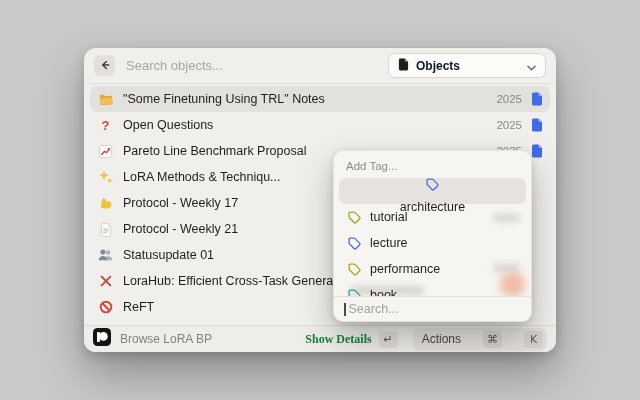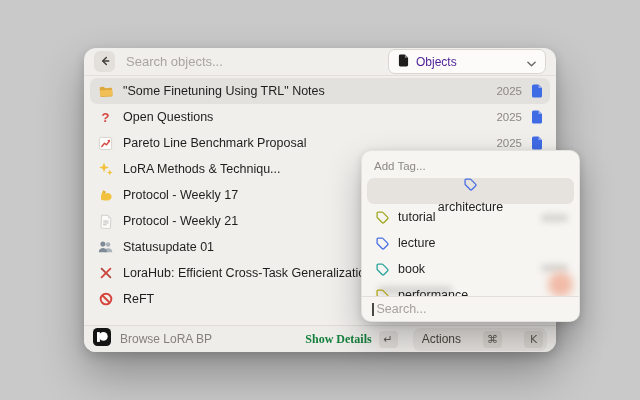--- a/index.html
+++ b/index.html
@@ -6,27 +6,27 @@
   html,body { width:640px; height:400px; overflow:hidden; }
   body { background:#c9c9c9; font-family:"Liberation Sans", sans-serif; position:relative; }
 
   .window {
     position:absolute; left:84px; top:48px; width:472px; height:304px;
     background:#f0efec; border-radius:12px;
     box-shadow:0 22px 45px rgba(0,0,0,.30), 0 4px 12px rgba(0,0,0,.16);
   }
 
   
-  .hdr { height:28px; display:flex; align-items:center; padding:0 10px; border-bottom:1px solid #e3e0db; }
+  .hdr { height:36px; display:flex; align-items:center; padding:0 10px; border-bottom:1px solid #e3e0db; }
   .back-btn { width:21px; height:21px; border-radius:6px; background:#e3e0dc; display:flex; align-items:center; justify-content:center; flex:0 0 auto; }
   .hdr-input { flex:1; margin-left:11px; border:none; outline:none; background:transparent; font-family:"Liberation Sans",sans-serif; font-size:13px; color:#2b2a28; min-width:0; }
   .hdr-input::placeholder { color:#a9a59f; }
   .filter { width:158px; height:25px; background:#fcfbfa; border:1px solid #d9d6d1; border-radius:7px; display:flex; align-items:center; justify-content:space-between; padding:0 9px; flex:0 0 auto; }
   .filter-left { display:flex; align-items:center; gap:7px; }
-  .filter-label { font-size:12px; font-weight:400; color:#4c1d95; }
+  .filter-label { font-size:12px; font-weight:700; color:#0f172a; }
 
   
   .list { padding-top:2px; }
   .row { height:26px; margin:0 6px; padding:0 7px; border-radius:7px; display:flex; align-items:center; }
   .row.sel { background:#e3e1dd; }
   .ric { width:17px; display:flex; align-items:center; justify-content:center; flex:0 0 auto; }
   .rlabel { margin-left:9px; flex:1; font-size:12.5px; font-weight:500; color:#1f1e1c; white-space:nowrap; overflow:hidden; }
   .ryear { font-size:11.5px; color:#8c8984; margin-right:9px; }
   .rdoc { display:flex; align-items:center; }
 
@@ -36,21 +36,21 @@
   .app-label { font-size:12px; color:#84817b; }
   .ftr-right { display:flex; align-items:center; gap:12px; }
   .show-details { display:flex; align-items:center; gap:7px; border-radius:6px; padding:2px 3px; }
   .show-details-label { font-size:12px; font-weight:700; color:#15803d;font-family:Liberation Serif, serif; }
   .key { height:17px; min-width:19px; padding:0 3px; border-radius:4px; background:#e1deda; color:#5f5c57; font-size:11px; display:inline-flex; align-items:center; justify-content:center; font-family:"DejaVu Sans",sans-serif; }
   .actions-group { display:flex; align-items:center; gap:22px; background:#e4e1dd; border-radius:7px; padding:3px 4px 3px 9px; }
   .actions-label { font-size:12px; font-weight:500; color:#49463f; }
   .actions-group .key { background:#d7d4cf; }
 
   
-  .popup { position:absolute; left:249px; top:102px; width:219px; height:172px; background:#f6f5f2; border:1px solid rgba(0,0,0,.07); border-radius:10px; box-shadow:0 16px 34px rgba(0,0,0,.26), 0 2px 8px rgba(0,0,0,.12); overflow:hidden; z-index:5;margin-left:28px; }
+  .popup { position:absolute; left:249px; top:102px; width:199px; height:172px; background:#f6f5f2; border:1px solid rgba(0,0,0,.07); border-radius:10px; box-shadow:0 16px 34px rgba(0,0,0,.26), 0 2px 8px rgba(0,0,0,.12); overflow:hidden; z-index:5; }
   .popup-title { padding:9px 12px 0; font-size:11.5px; font-weight:500; color:#8d8a84; height:27px; }
   .tag-list { position:absolute; top:27px; left:0; right:0; bottom:25px; overflow:hidden; }
   .tag-row { height:26px; margin:0 5px; padding:0 9px; border-radius:7px; display:flex; align-items:center; gap:9px; position:relative; z-index:2; }
   .tag-row.sel { background:#e6e3df;flex-direction:column; }
   .tag-label { font-size:12.5px; font-weight:500; color:#201f1d; }
   .popup-search { position:absolute; left:0; right:0; bottom:0; height:25px; border-top:1px solid #e2dfda; background:#f6f5f2; display:flex; align-items:center; padding:0 10px; gap:3px; z-index:3; }
   .caret { width:1.5px; height:13px; background:#4a4845; }
   .popup-search-label { font-size:12.5px; color:#a5a19b; }
 
   
@@ -218,32 +218,32 @@
           <span style="display:flex;align-items:center">
             <svg width="13" height="13" viewBox="0 0 24 24">
               <path d="M12.586 2.586A2 2 0 0 0 11.172 2H4a2 2 0 0 0-2 2v7.172a2 2 0 0 0 .586 1.414l8.704 8.704a2.426 2.426 0 0 0 3.42 0l6.58-6.58a2.426 2.426 0 0 0 0-3.42z" fill="none" stroke="#4a6fe3" stroke-width="2.4" stroke-linejoin="round"></path>
             </svg>
           </span>
           <span class="tag-label">lecture</span>
         </div>
         <div class="tag-row">
           <span style="display:flex;align-items:center">
             <svg width="13" height="13" viewBox="0 0 24 24">
+              <path d="M12.586 2.586A2 2 0 0 0 11.172 2H4a2 2 0 0 0-2 2v7.172a2 2 0 0 0 .586 1.414l8.704 8.704a2.426 2.426 0 0 0 3.42 0l6.58-6.58a2.426 2.426 0 0 0 0-3.42z" fill="none" stroke="#b0a418" stroke-width="2.4" stroke-linejoin="round"></path>
+            </svg>
+          </span>
+          <span class="tag-label">performance</span>
+        </div>
+        <div class="tag-row">
+          <span style="display:flex;align-items:center">
+            <svg width="13" height="13" viewBox="0 0 24 24">
               <path d="M12.586 2.586A2 2 0 0 0 11.172 2H4a2 2 0 0 0-2 2v7.172a2 2 0 0 0 .586 1.414l8.704 8.704a2.426 2.426 0 0 0 3.42 0l6.58-6.58a2.426 2.426 0 0 0 0-3.42z" fill="none" stroke="#2aa49c" stroke-width="2.4" stroke-linejoin="round"></path>
             </svg>
           </span>
           <span class="tag-label">book</span>
-        </div>
-        <div class="tag-row">
-          <span style="display:flex;align-items:center">
-            <svg width="13" height="13" viewBox="0 0 24 24">
-              <path d="M12.586 2.586A2 2 0 0 0 11.172 2H4a2 2 0 0 0-2 2v7.172a2 2 0 0 0 .586 1.414l8.704 8.704a2.426 2.426 0 0 0 3.42 0l6.58-6.58a2.426 2.426 0 0 0 0-3.42z" fill="none" stroke="#b0a418" stroke-width="2.4" stroke-linejoin="round"></path>
-            </svg>
-          </span>
-          <span class="tag-label">performance</span>
         </div>
       </div>
     <div class="popup-search">
       <span class="caret"></span>
       <span class="popup-search-label">Search...</span>
     </div>
   </div>
 
   <div class="ftr">
     <div class="ftr-left">

